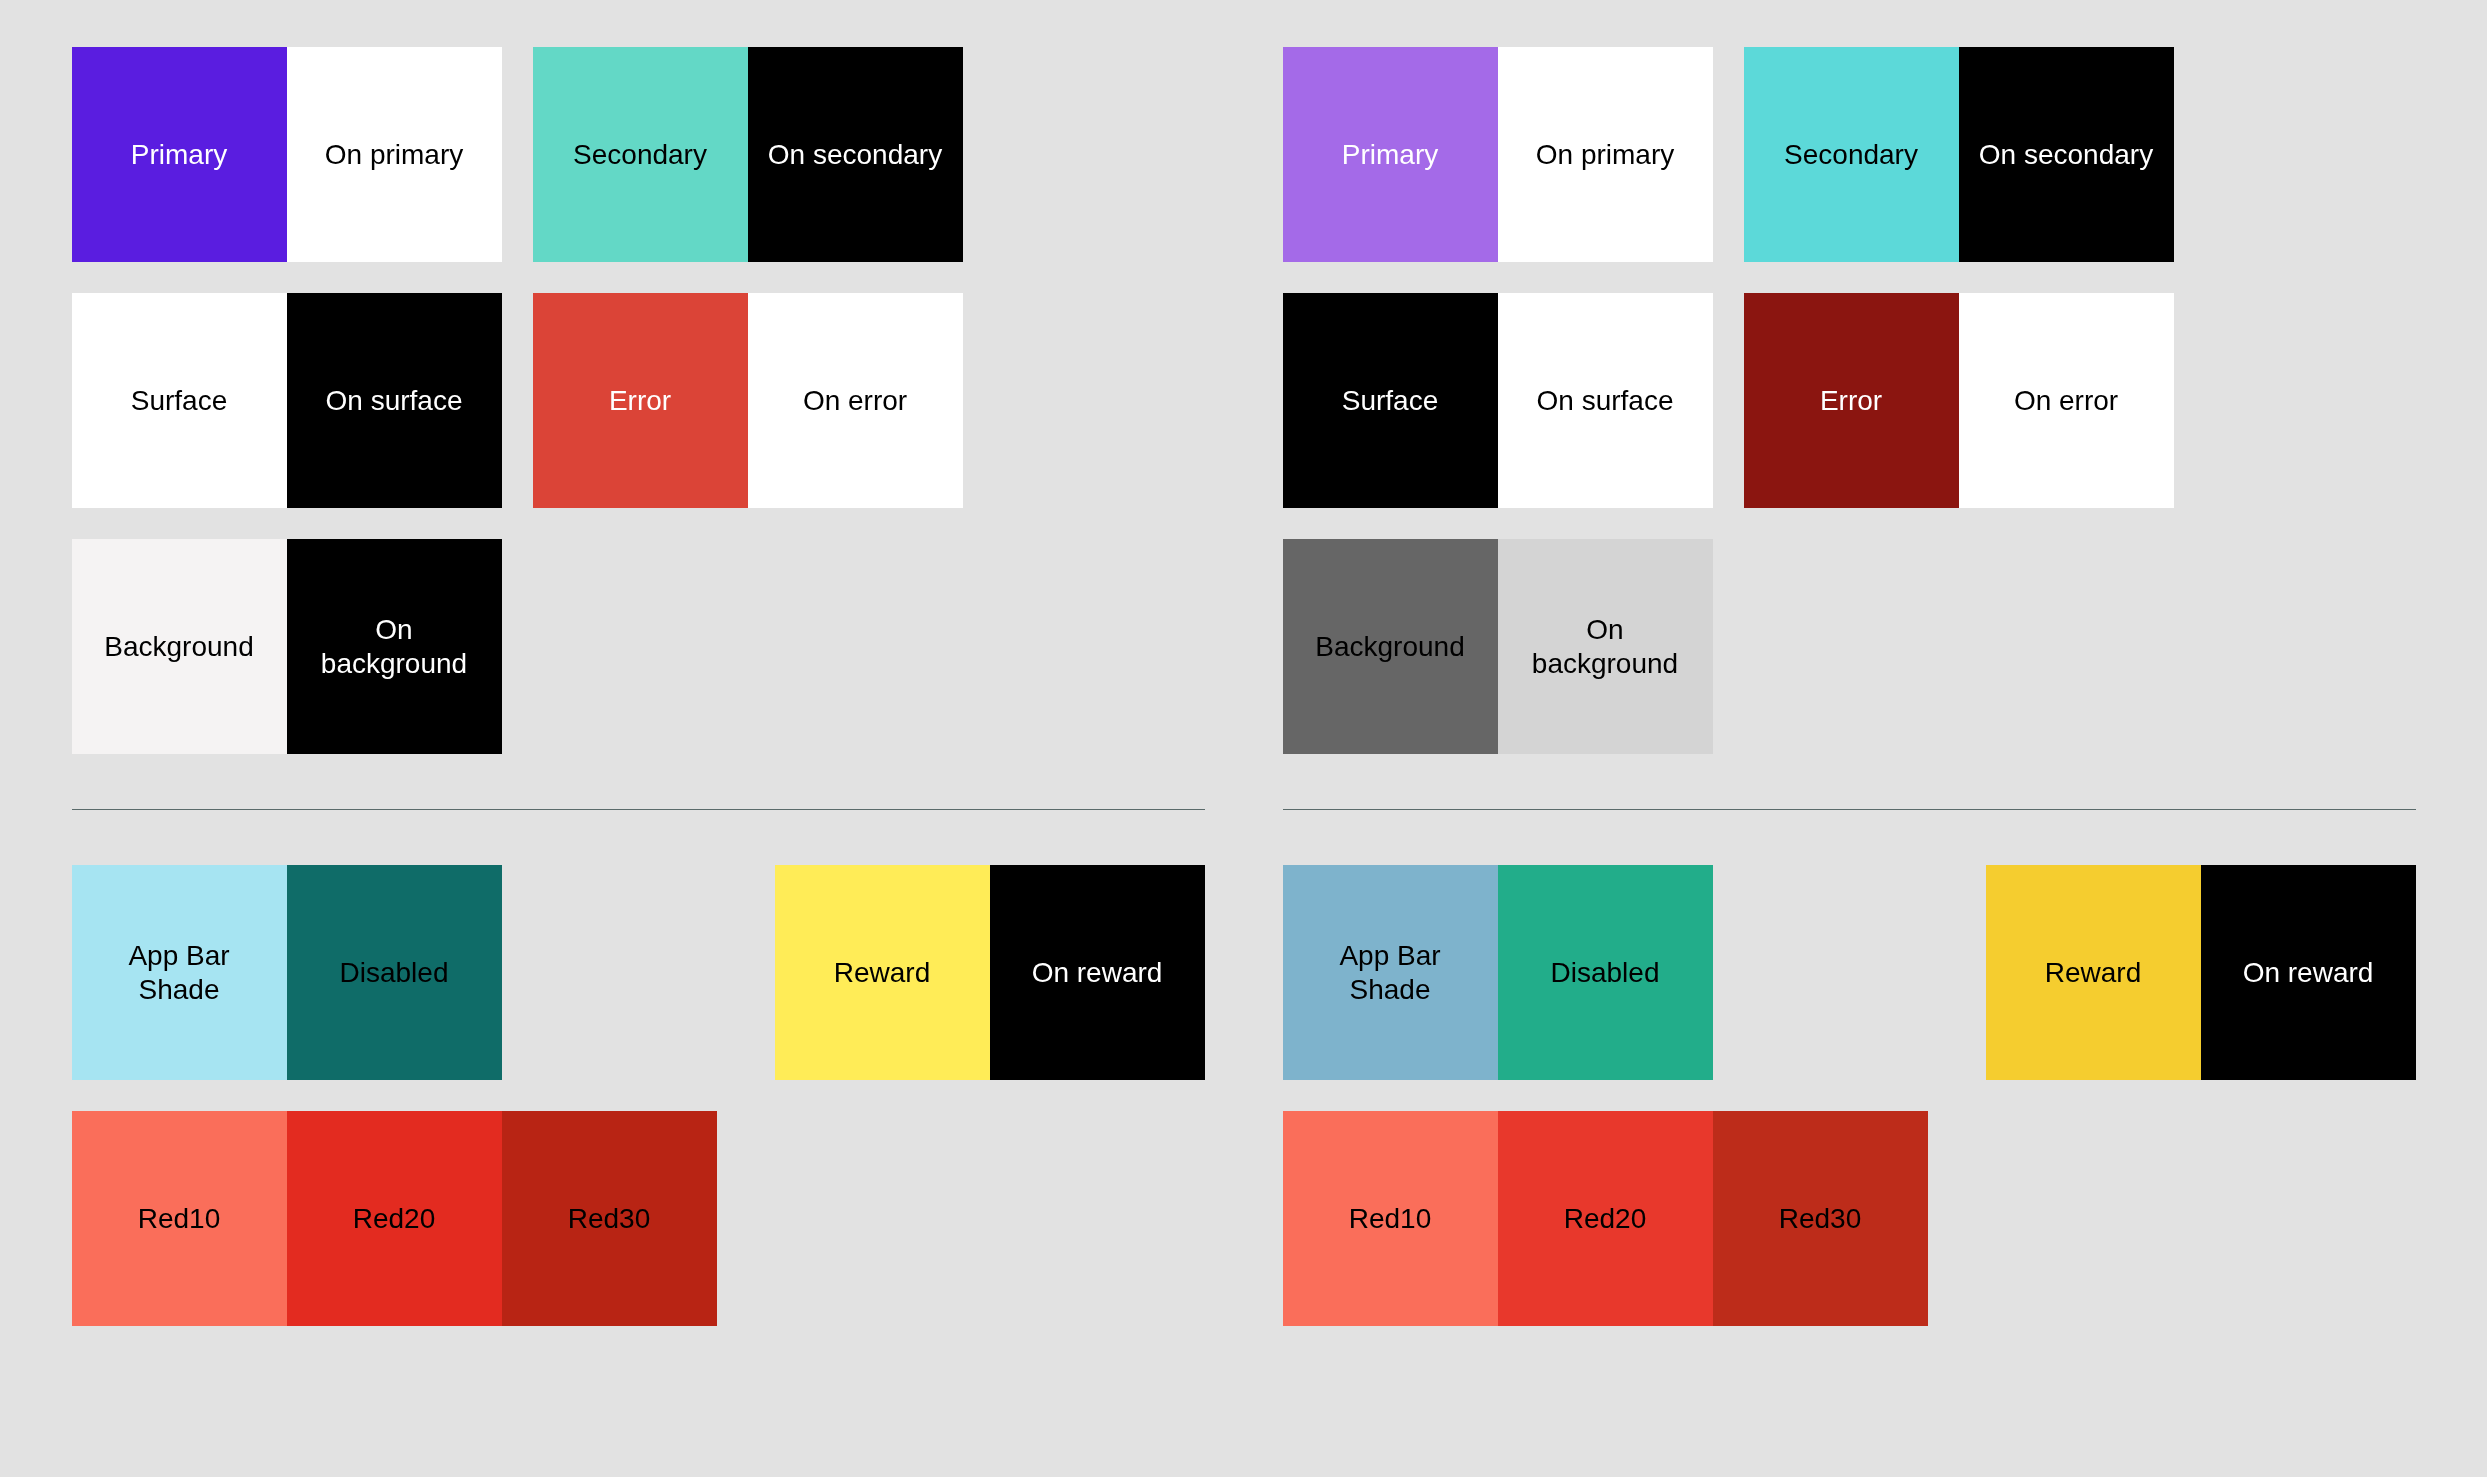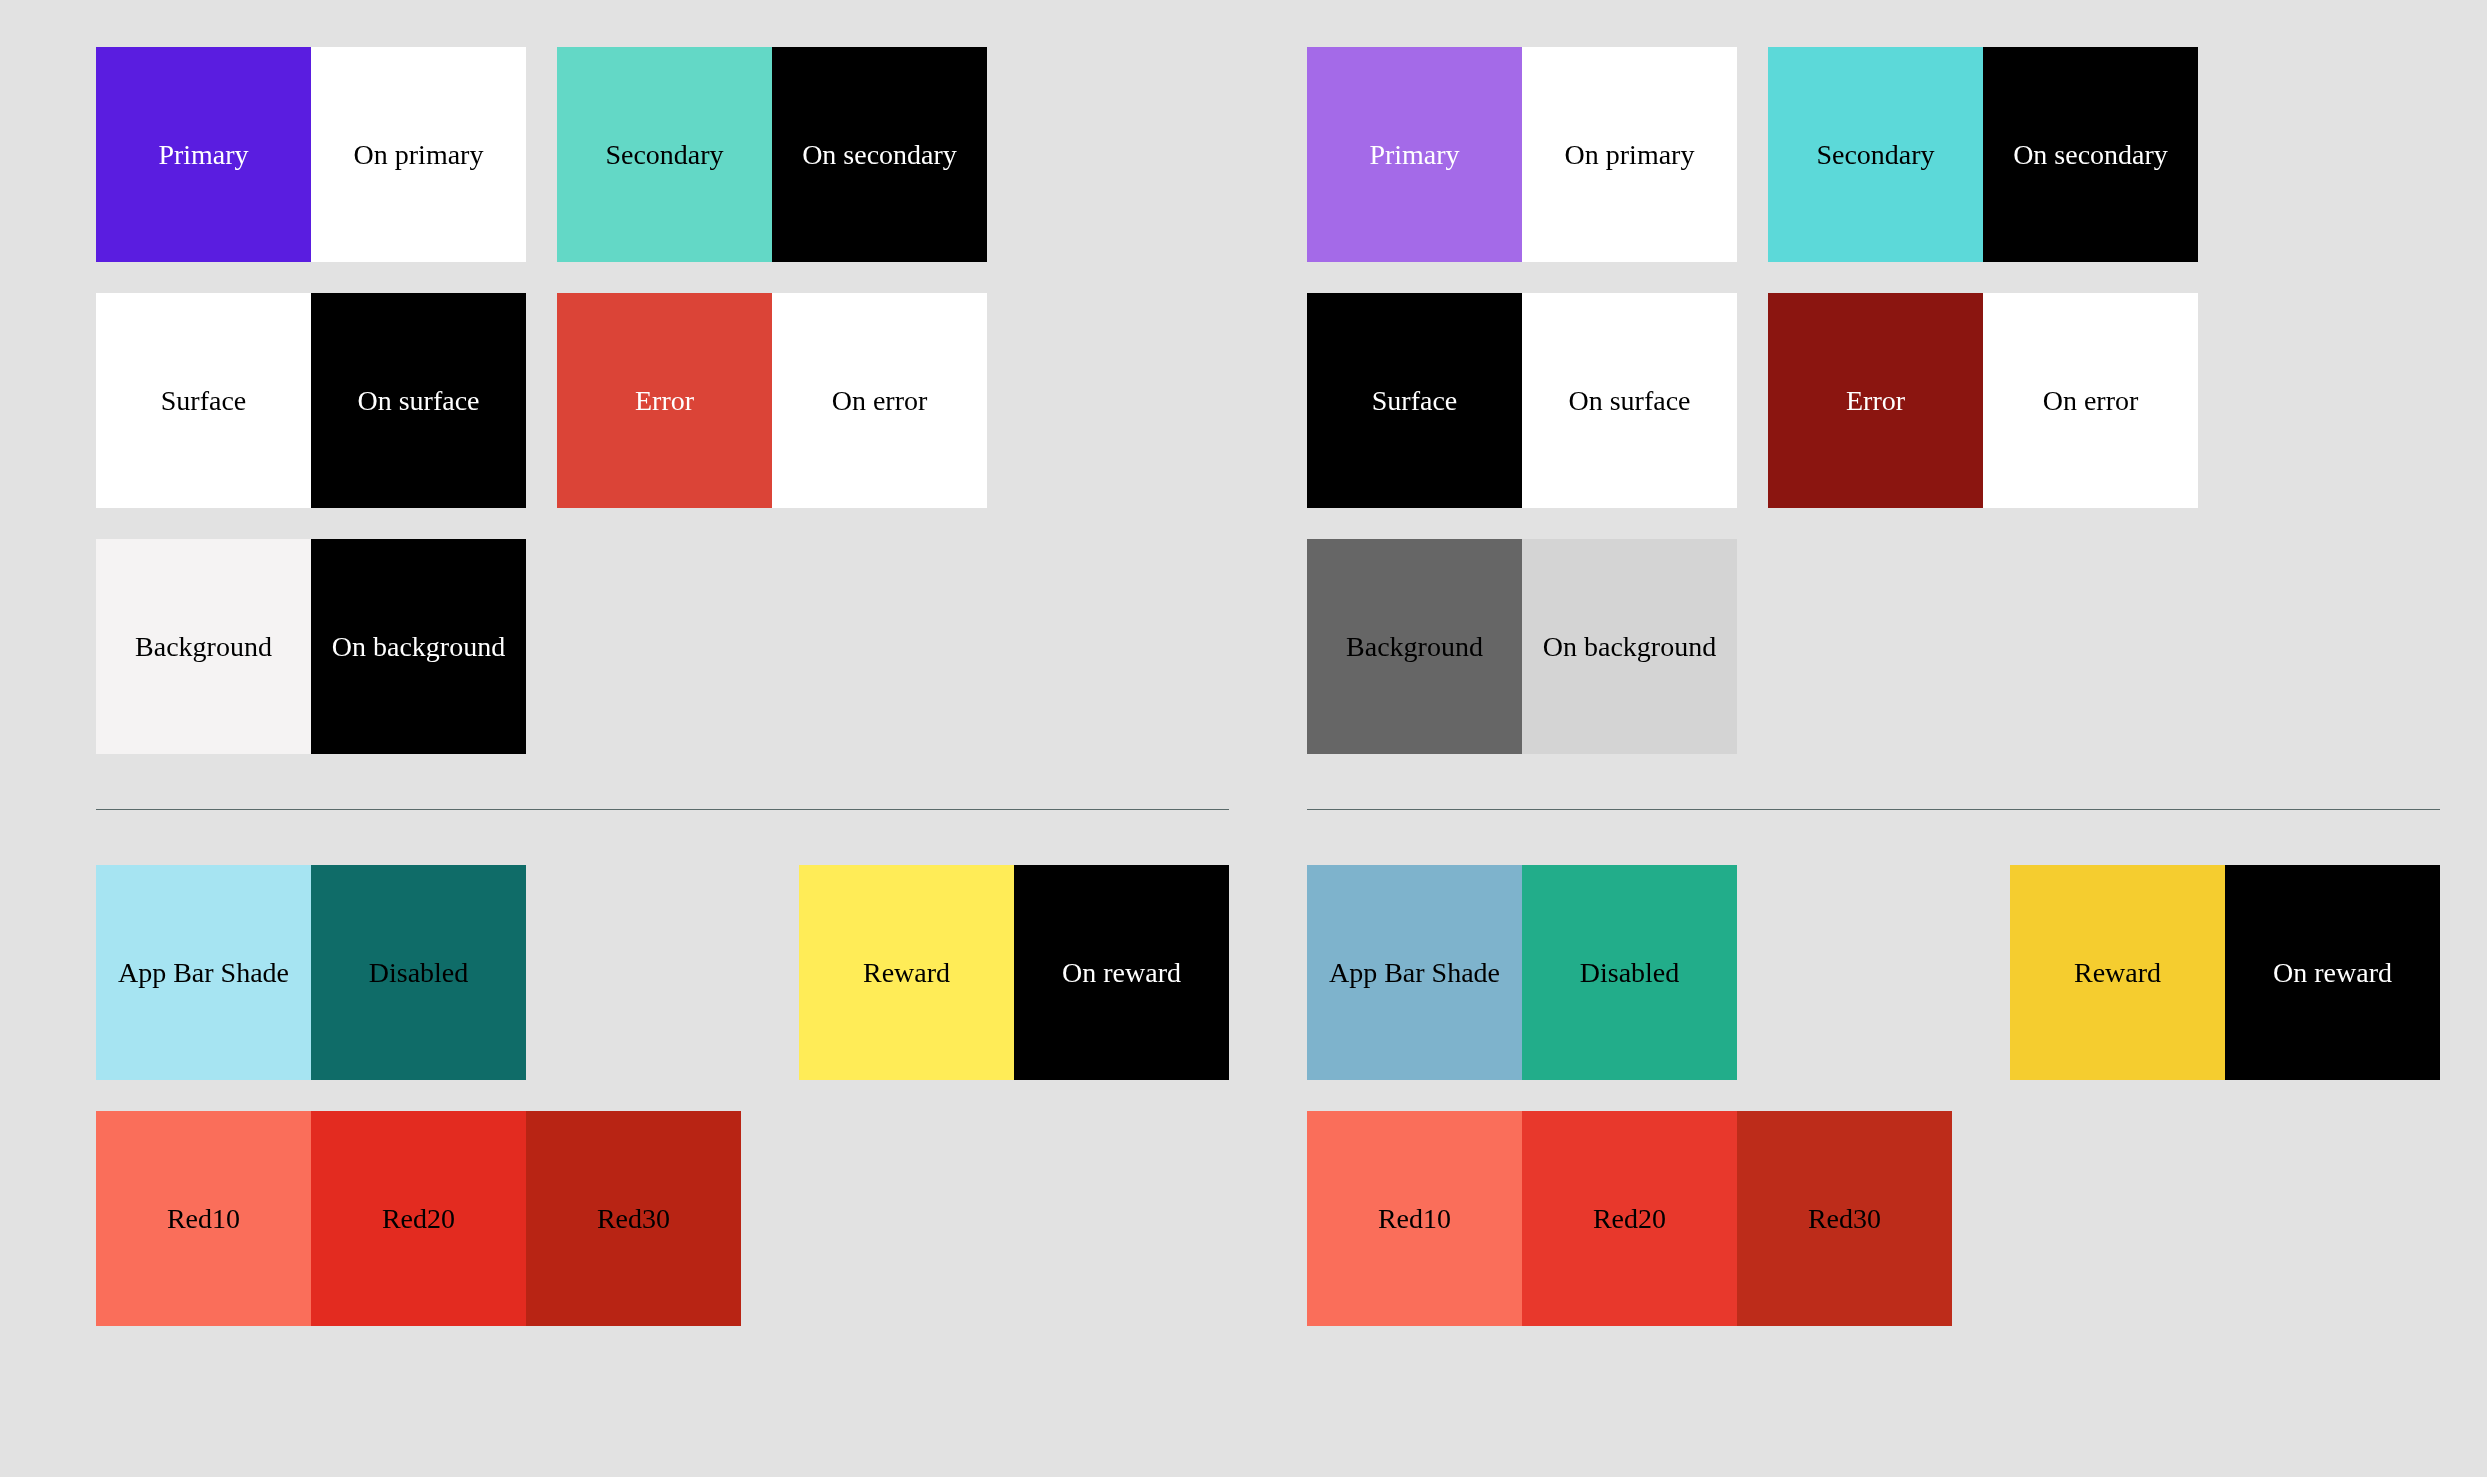--- a/index.html
+++ b/index.html
@@ -5,22 +5,21 @@
   * { box-sizing: border-box; }
   html, body { margin: 0; padding: 0; }
   body {
     background: #e2e2e2;
     font-family: -apple-system, BlinkMacSystemFont, "Segoe UI", Helvetica, Arial, sans-serif;
     padding: 47px;
   }
   .panels {
     display: flex;
     gap: 78px;
-    justify-content: flex-end;
-    font-family: Liberation Serif, serif;
+    justify-content: center;
   }
   .palette-panel {
     flex: 1;
     max-width: 1133px;
   }
   .row {
     display: flex;
     gap: 31px;
     margin-bottom: 31px;
   }

